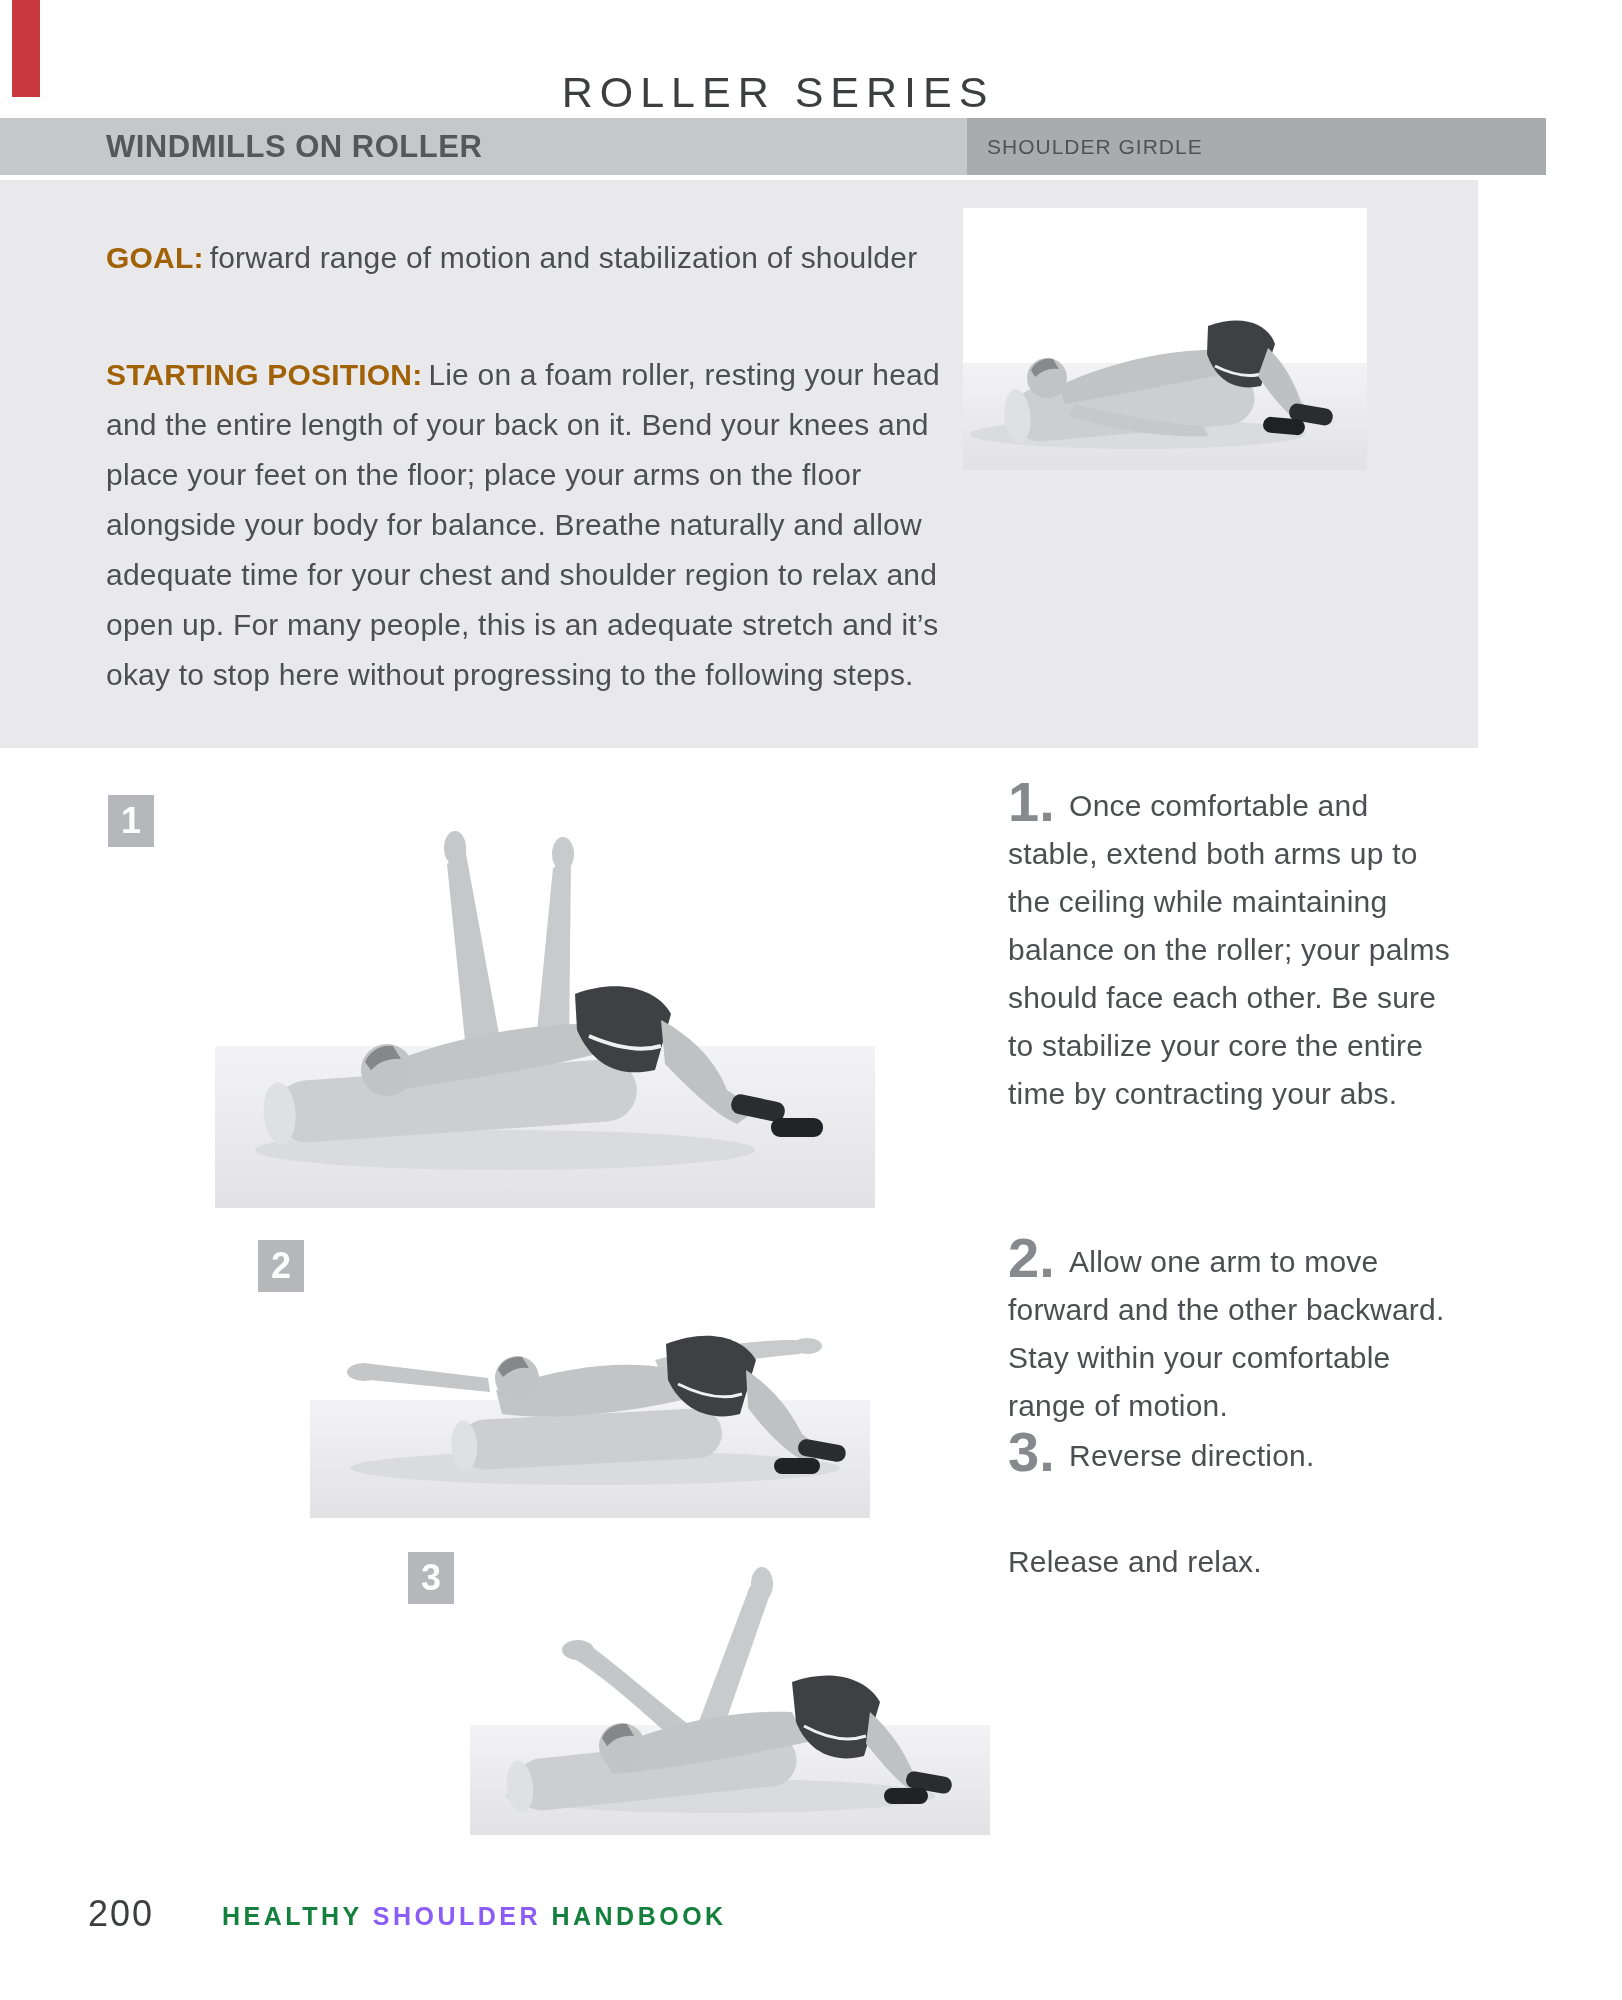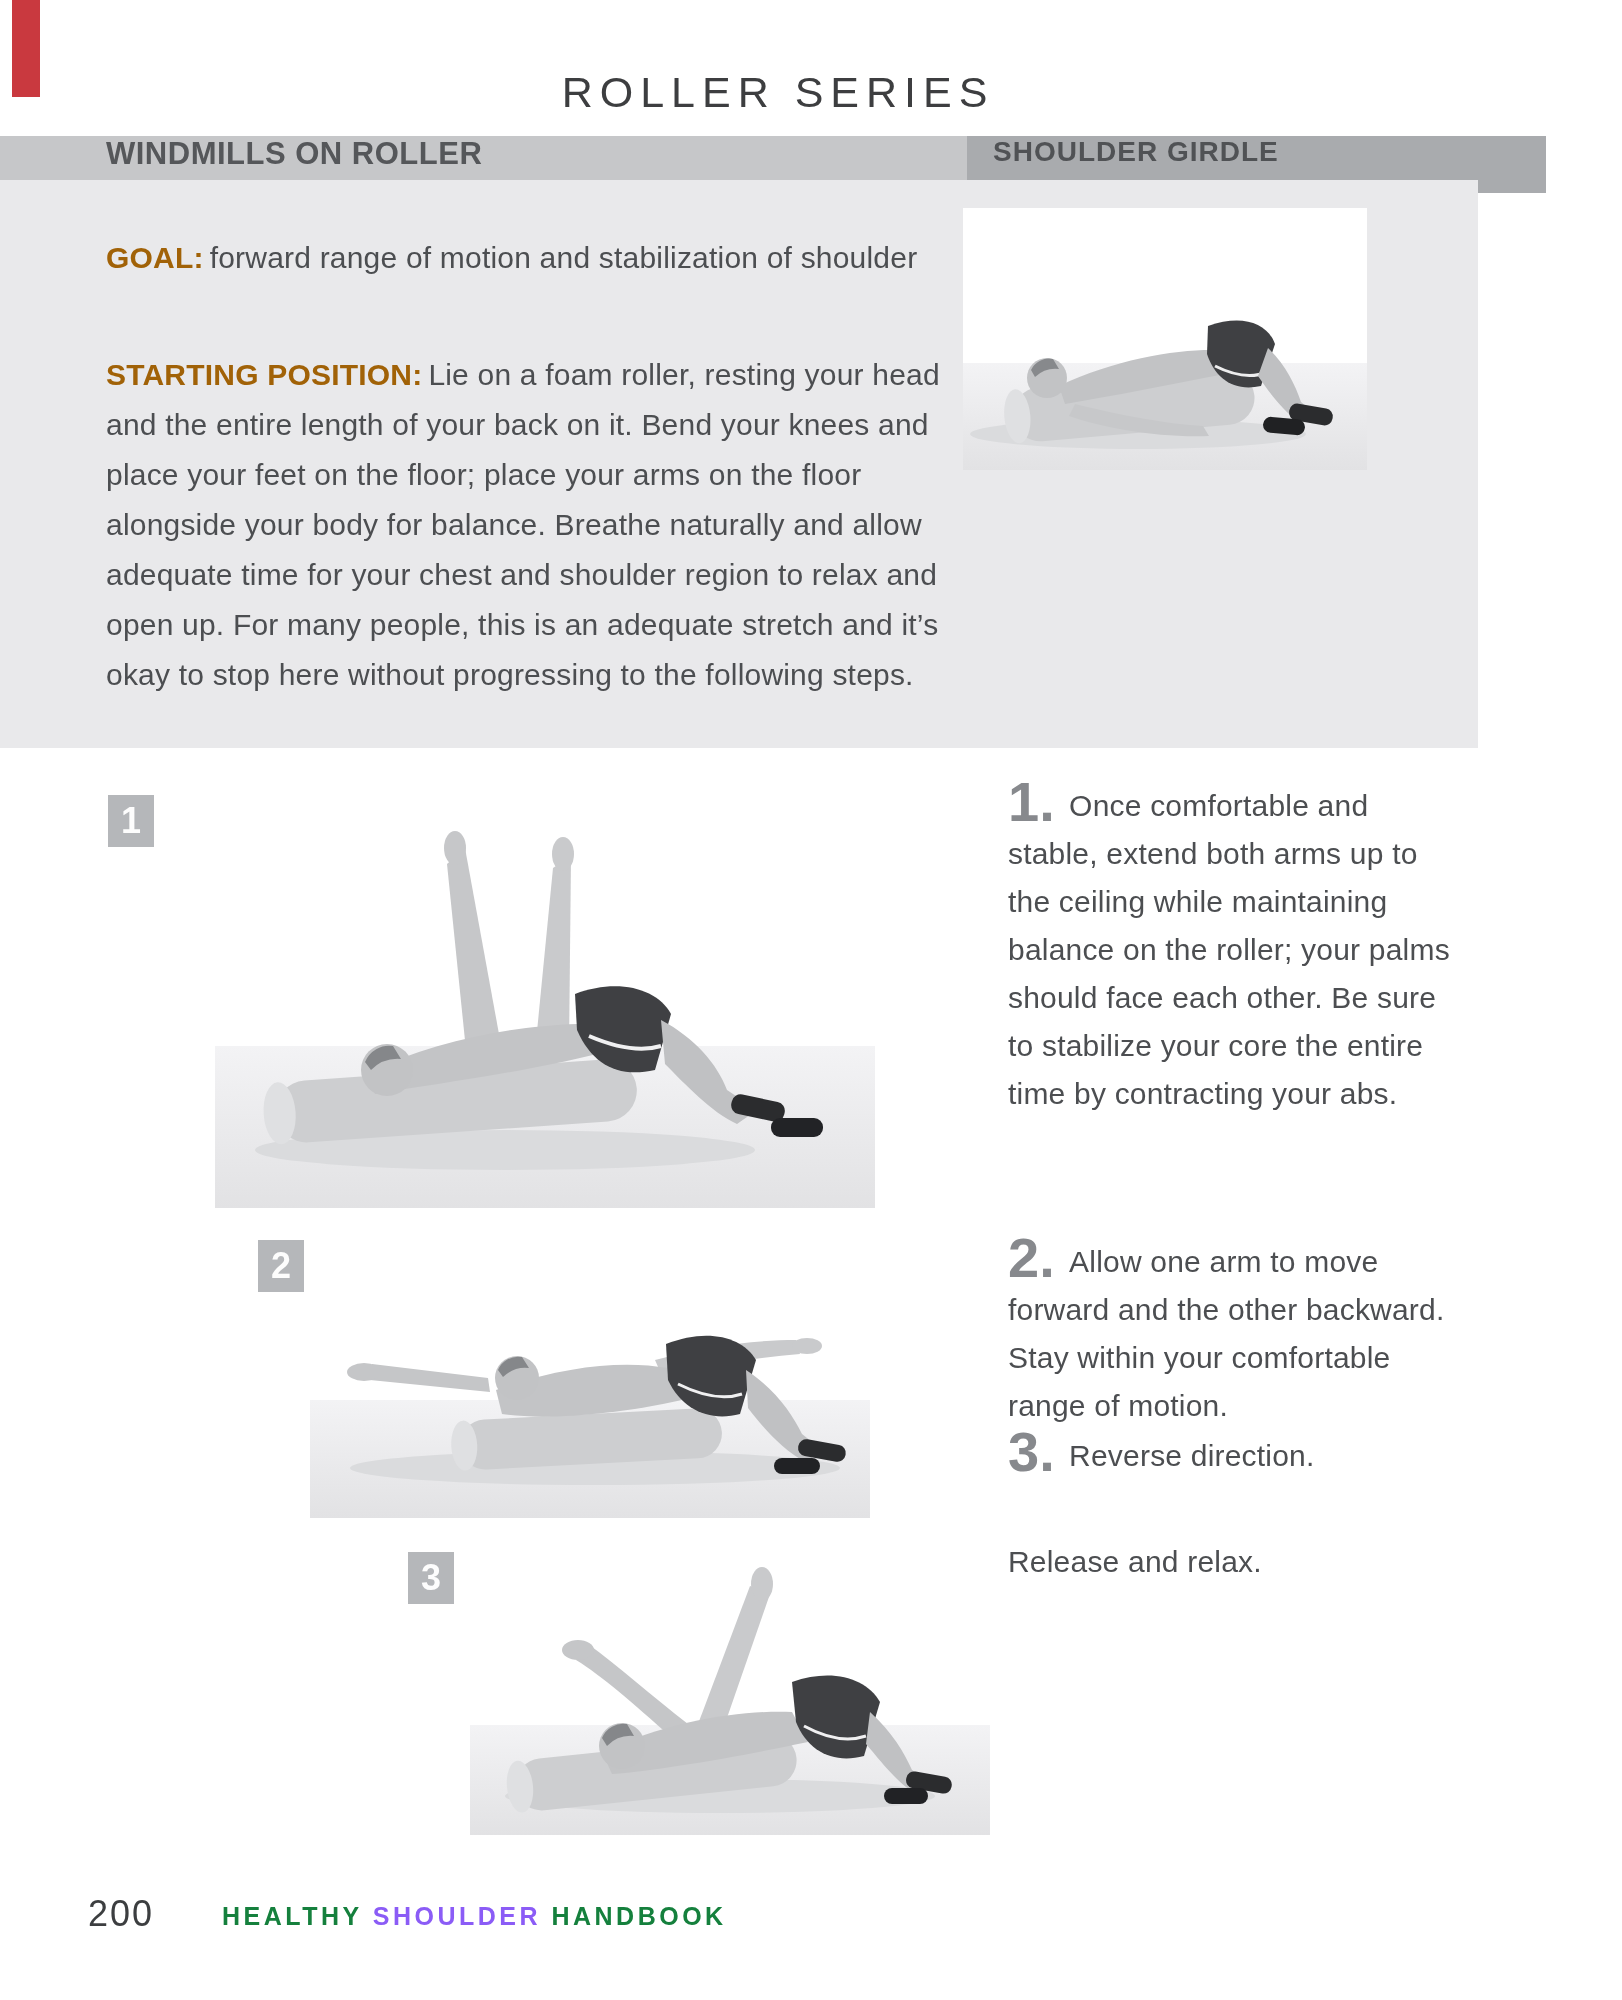--- a/index.html
+++ b/index.html
@@ -4,27 +4,27 @@
 <style>
   html,body{margin:0;padding:0;background:#ffffff;}
   .page{position:relative;width:1622px;height:2000px;background:#ffffff;overflow:hidden;
         font-family:"Liberation Sans", sans-serif;color:#4c4e51;padding-left:28px;}
 
   .red-tab{position:absolute;left:12px;top:0;width:28px;height:97px;}
 
   .series-title{position:absolute;top:68px;left:0;width:1556px;text-align:center;
     font-size:43px;font-weight:400;letter-spacing:7px;color:#3d3e40;}
 
-  .bar{position:absolute;top:136px;height:57px;display:flex;align-items:flex-start;}
+  .bar{position:absolute;top:118px;height:57px;display:flex;align-items:center;}
   .bar-light{left:0;width:967px;background:#c6c7c9;}
   .bar-light .bar-text{padding-left:106px;font-size:31px;font-weight:bold;
     letter-spacing:0.5px;color:#55575a;}
   .bar-dark{left:967px;width:579px;background:#a9abae;}
-  .bar-dark .bar-text{padding-left:20px;font-size:28px;font-weight:700;
-    letter-spacing:1px;color:#505255;margin-left:6px;}
+  .bar-dark .bar-text{padding-left:20px;font-size:21px;font-weight:400;
+    letter-spacing:1px;color:#505255;}
 
   .panel{position:absolute;top:180px;left:0;width:1478px;height:568px;background:#e9e9eb;}
 
   .body-par{position:absolute;left:106px;width:890px;font-size:30px;line-height:50px;
     color:#4c4e51;letter-spacing:0.2px;}
   .goal{top:203px;}
   .startpos{top:320px;}
   .lead{font-weight:bold;color:#a16207;margin-right:6px;}
 
   .photo{position:absolute;background:#ffffff;}

